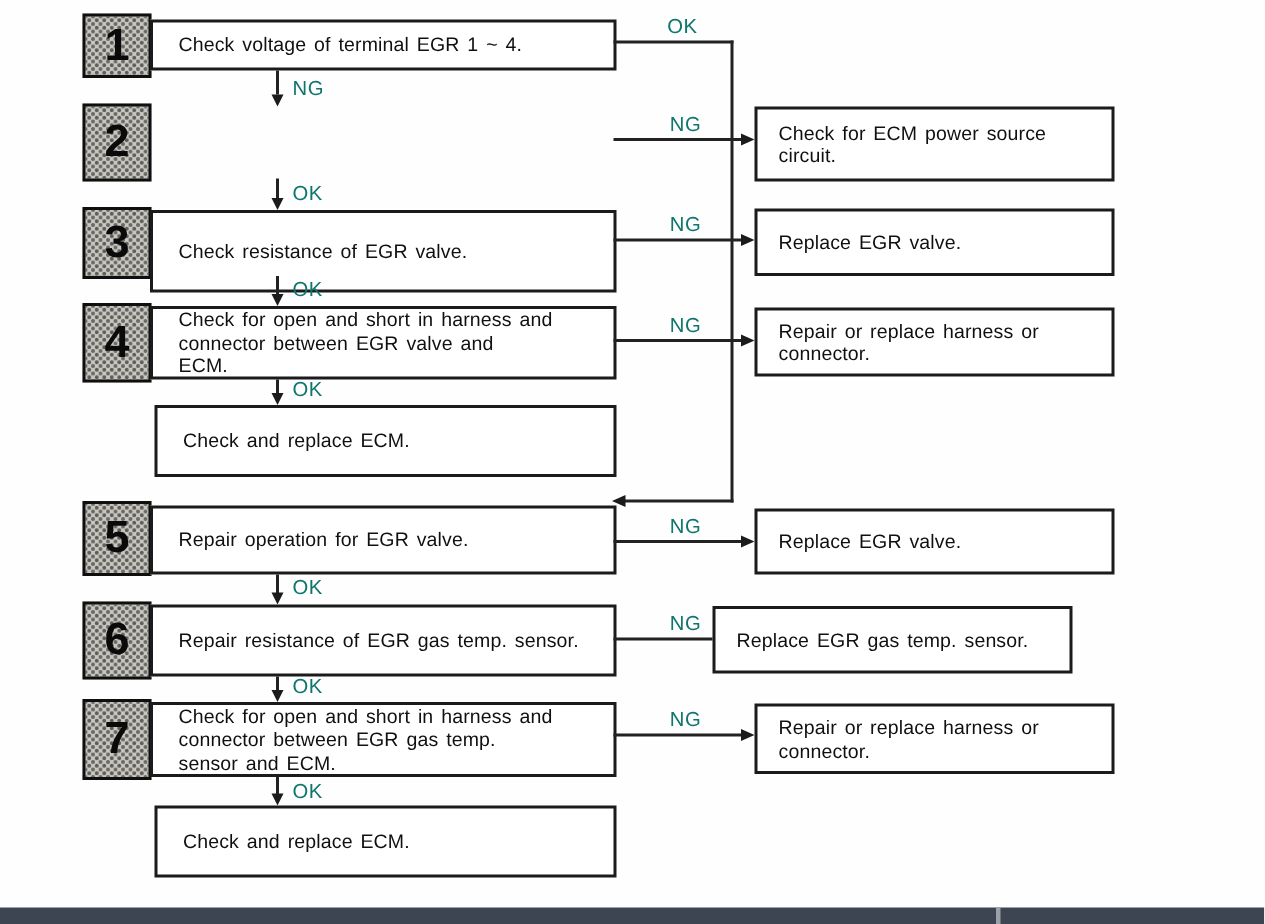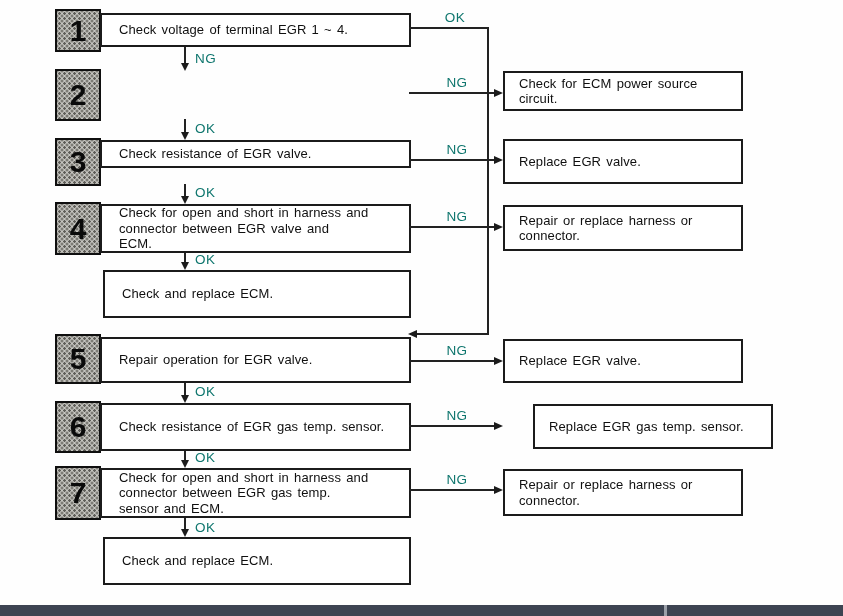--- a/index.html
+++ b/index.html
@@ -58,33 +58,33 @@
   <div class="vline" style="left:184px;top:47px;height:16px"></div>
   <div class="arr-d" style="left:181px;top:63px"></div>
   <div class="lbl" style="left:195px;top:51px">NG</div>
 
   <div class="numbox" style="left:55px;top:69px;width:46px;height:52px">
       <span>2</span>
     </div>
   <div class="lbl c" style="left:442px;top:75px">NG</div>
   <div class="hline" style="left:409px;top:92px;width:86px"></div>
   <div class="arr-r" style="left:494px;top:89px"></div>
-  <div class="box" style="left:503px;top:71px;width:240px;height:40px">
+  <div class="box" style="left:503px;top:71px;width:240px;height:50px">
       <span class="btxt rtxt">Check for ECM power source
 circuit.</span>
     </div>
 
   <div class="vline" style="left:184px;top:119px;height:14px"></div>
   <div class="arr-d" style="left:181px;top:132px"></div>
   <div class="lbl" style="left:195px;top:121px">OK</div>
 
   <div class="numbox" style="left:55px;top:138px;width:46px;height:48px">
       <span>3</span>
     </div>
-  <div class="box" style="left:100px;top:140px;width:311px;height:28px">
+  <div class="box" style="left:100px;top:140px;width:311px;height:55px">
       <span class="btxt">Check resistance of EGR valve.</span>
     </div>
   <div class="lbl c" style="left:442px;top:142px">NG</div>
   <div class="hline" style="left:409px;top:159px;width:86px"></div>
   <div class="arr-r" style="left:494px;top:156px"></div>
   <div class="box" style="left:503px;top:139px;width:240px;height:45px">
       <span class="btxt rtxt">Replace EGR valve.</span>
     </div>
 
   <div class="vline" style="left:184px;top:184px;height:13px"></div>
@@ -129,26 +129,26 @@
     </div>
 
   <div class="vline" style="left:184px;top:383px;height:13px"></div>
   <div class="arr-d" style="left:181px;top:395px"></div>
   <div class="lbl" style="left:195px;top:384px">OK</div>
 
   <div class="numbox" style="left:55px;top:401px;width:46px;height:52px">
       <span>6</span>
     </div>
   <div class="box" style="left:100px;top:403px;width:311px;height:48px">
-      <span class="btxt">Check resistance of EGR gas temp. sensor.</span>
+      <span class="btxt">Repair resistance of EGR gas temp. sensor.</span>
     </div>
   <div class="lbl c" style="left:442px;top:408px">NG</div>
   <div class="hline" style="left:409px;top:425px;width:86px"></div>
   <div class="arr-r" style="left:494px;top:422px"></div>
-  <div class="box" style="left:533px;top:404px;width:240px;height:45px">
+  <div class="box" style="left:475px;top:404px;width:240px;height:45px">
       <span class="btxt rtxt">Replace EGR gas temp. sensor.</span>
     </div>
 
   <div class="vline" style="left:184px;top:451px;height:10px"></div>
   <div class="arr-d" style="left:181px;top:460px"></div>
   <div class="lbl" style="left:195px;top:450px">OK</div>
 
   <div class="numbox" style="left:55px;top:466px;width:46px;height:54px">
       <span>7</span>
     </div>

